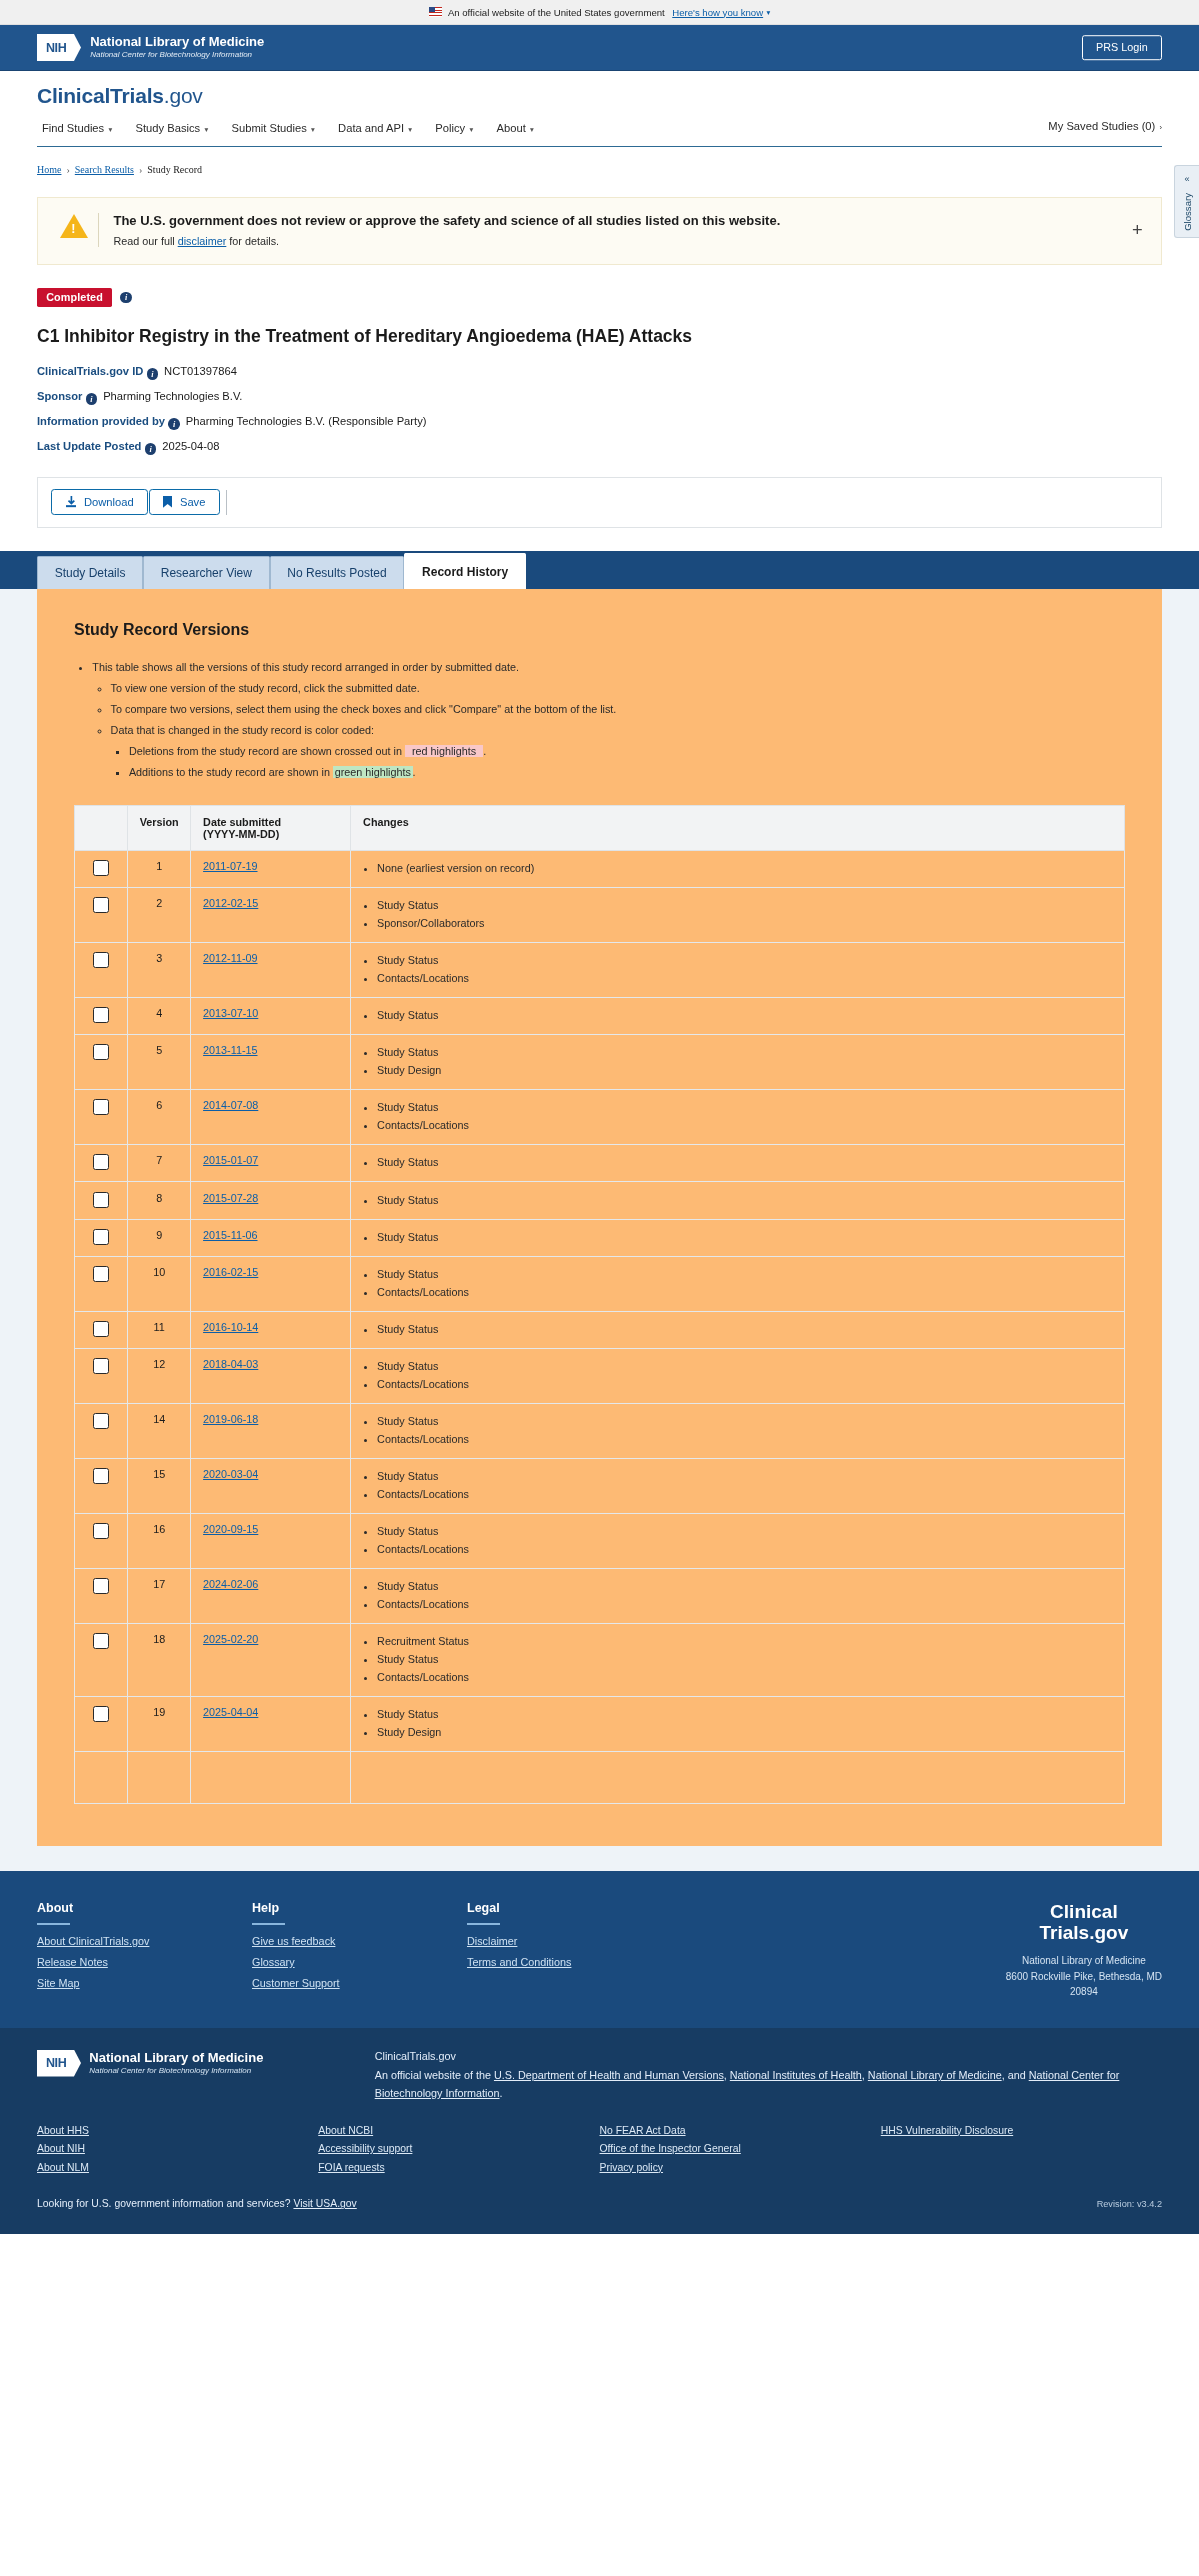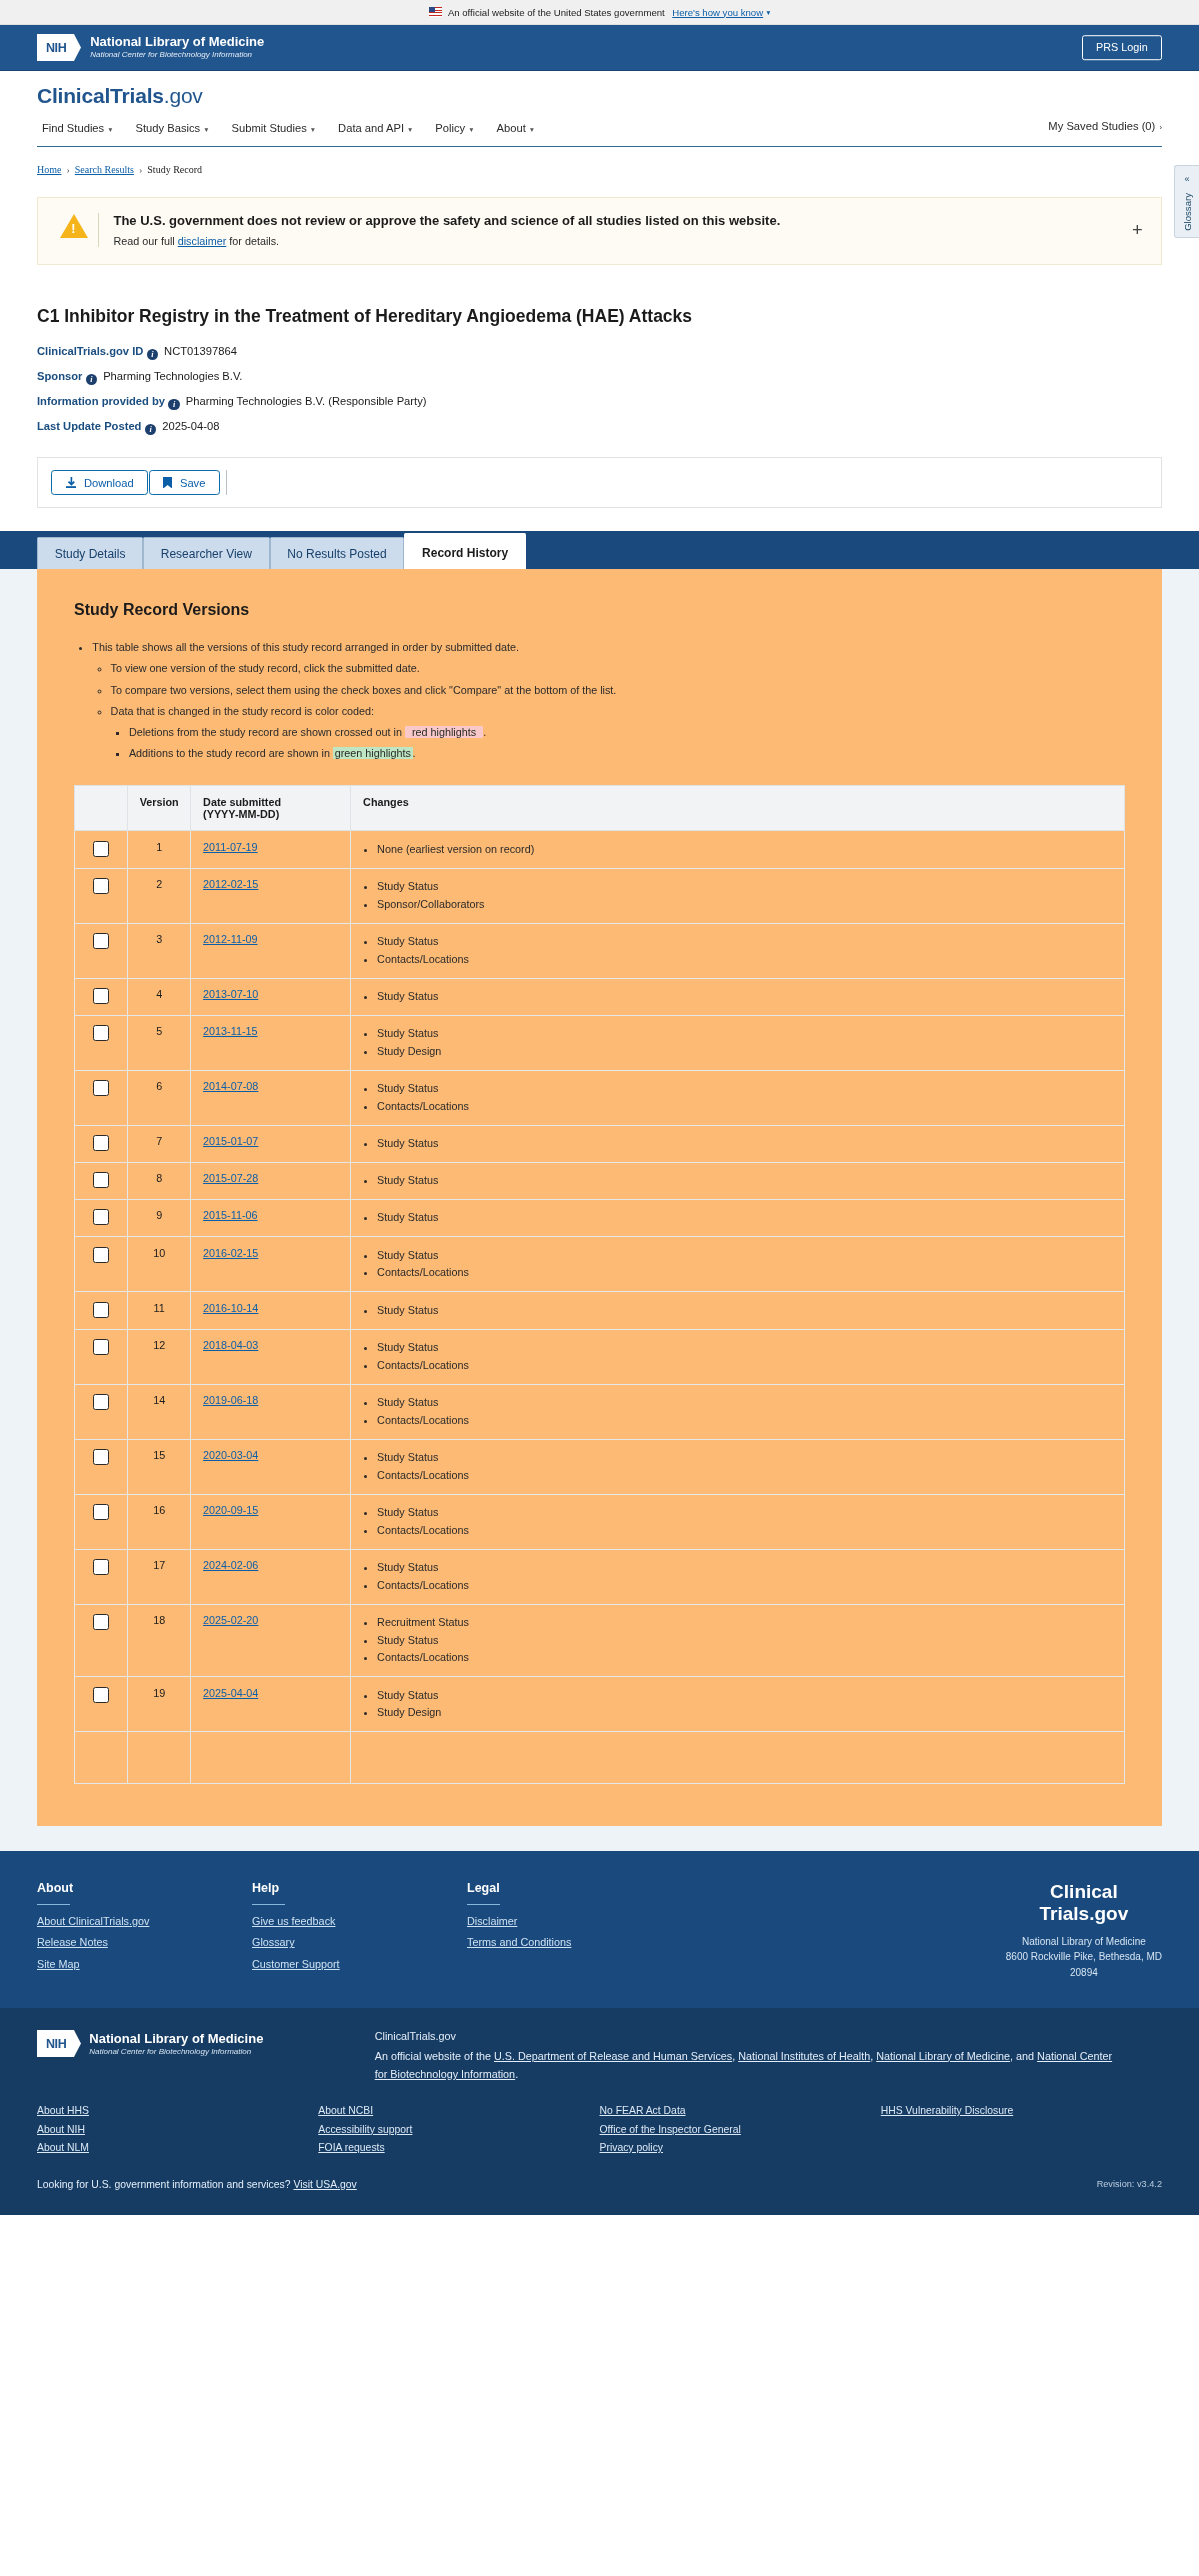--- a/index.html
+++ b/index.html
@@ -272,20 +272,24 @@
     </div>
   <div class="bar"></div>
   <div class="atext">
     <h3>The U.S. government does not review or approve the safety and science of all studies listed on this website.</h3>
     <p><span>Read our full </span><a href="#">disclaimer</a><span> for details.</span></p>
   </div>
   <div class="plus">+</div>
 </div>
 
 <div class="study-head">
+  <div class="badge-row">
+    <span class="badge-completed">Completed</span>
+    <span class="info-i">i</span>
+  </div>
   <h1 class="study-title">C1 Inhibitor Registry in the Treatment of Hereditary Angioedema (HAE) Attacks</h1>
 
   <div class="meta-line">
     <span class="lbl">ClinicalTrials.gov ID</span><span class="info-i">i</span><span class="val">NCT01397864</span>
   </div>
   <div class="meta-line">
     <span class="lbl">Sponsor</span><span class="info-i">i</span><span class="val">Pharming Technologies B.V.</span>
   </div>
   <div class="meta-line">
     <span class="lbl">Information provided by</span><span class="info-i">i</span><span class="val">Pharming Technologies B.V. (Responsible Party)</span>
@@ -597,21 +601,21 @@
   <div class="fg-top">
     <div class="fg-logo">
       <div class="fg-mark">NIH</div>
       <div class="fg-txt">
         <div class="l1">National Library of Medicine</div>
         <div class="l2">National Center for Biotechnology Information</div>
       </div>
     </div>
     <div class="fg-right">
       <div class="site">ClinicalTrials.gov</div>
-      <div class="blurb"><span>An official website of the </span><a href="#">U.S. Department of Release and Human Services</a><span>, </span><a href="#">National Institutes of Health</a><span>, </span><a href="#">National Library of Medicine</a><span>, and </span><a href="#">National Center for Biotechnology Information</a><span>.</span></div>
+      <div class="blurb"><span>An official website of the </span><a href="#">U.S. Department of Health and Human Versions</a><span>, </span><a href="#">National Institutes of Health</a><span>, </span><a href="#">National Library of Medicine</a><span>, and </span><a href="#">National Center for Biotechnology Information</a><span>.</span></div>
     </div>
   </div>
 
   <div class="fg-links">
     <div class="col">
       <a href="#">About HHS</a>
       <a href="#">About NIH</a>
       <a href="#">About NLM</a>
     </div>
     <div class="col">

